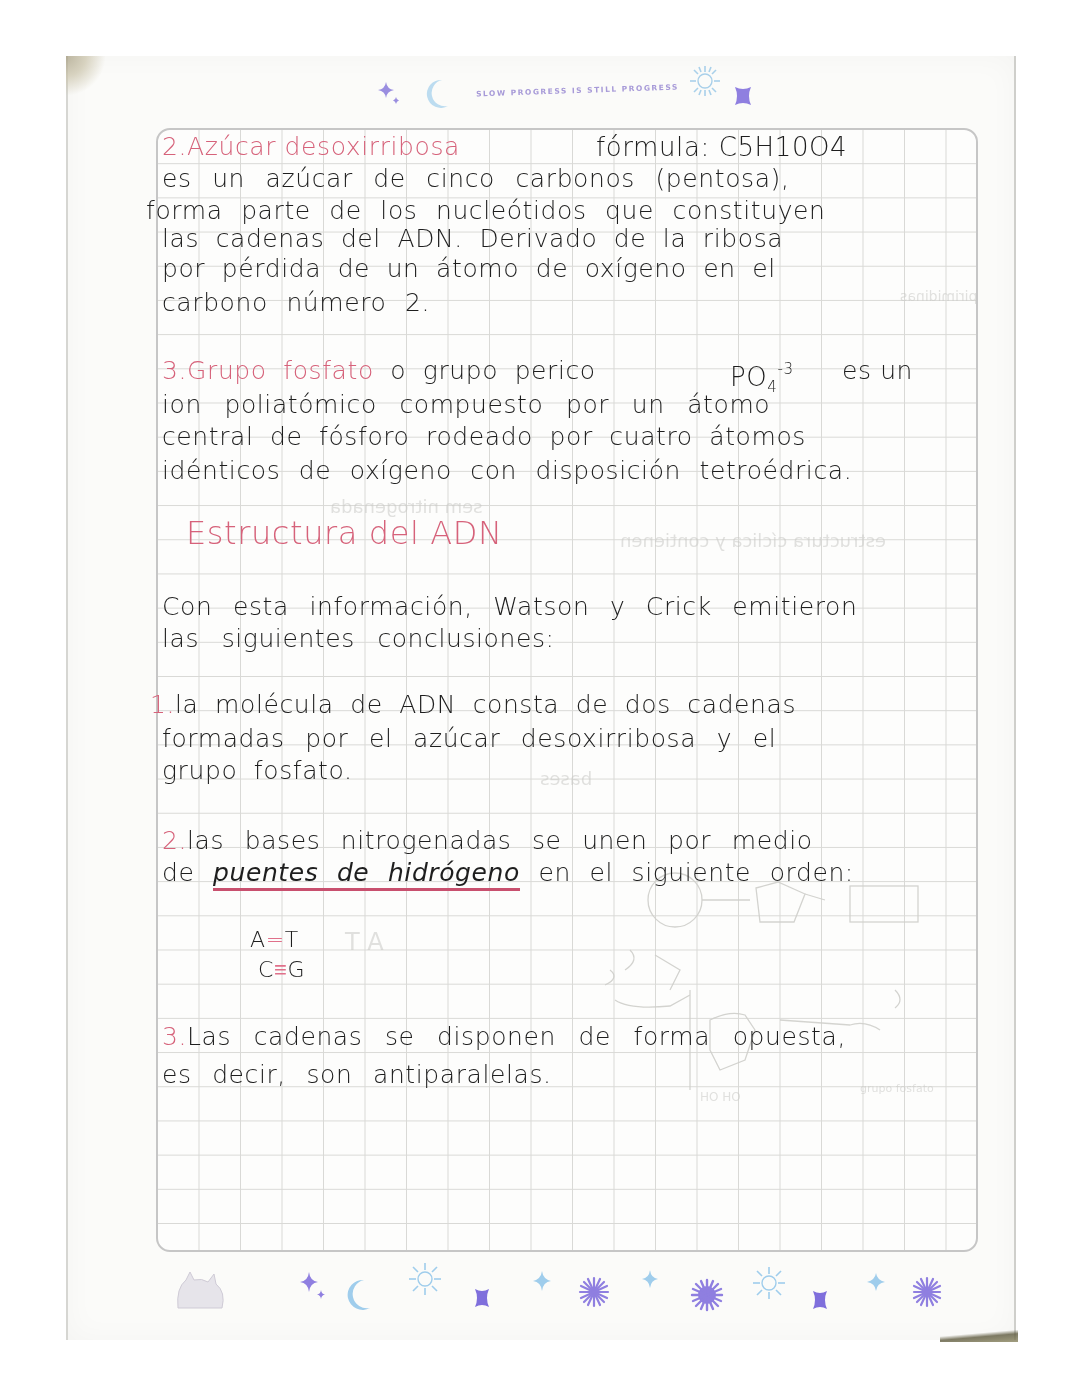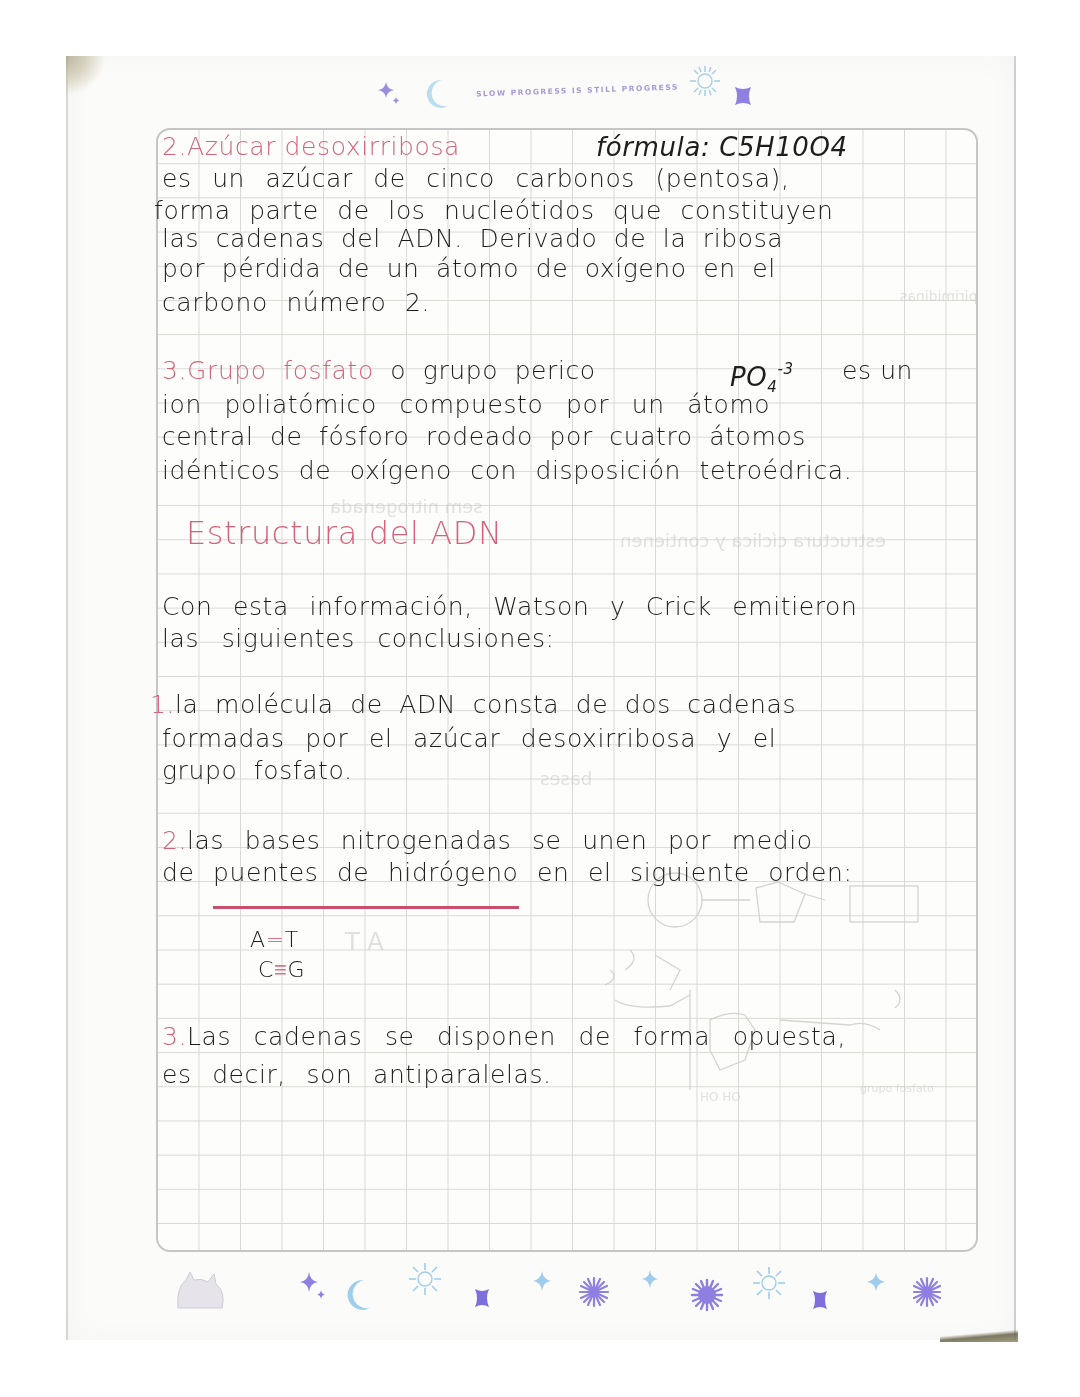--- a/index.html
+++ b/index.html
@@ -52,25 +52,25 @@
     .ghost.mirror { transform: scaleX(-1); }
 
     .hw {
       position: absolute; white-space: nowrap;
       font-family: "DejaVu Sans", sans-serif; font-weight: 300;
       font-size: 25px; line-height: 34px; color: #1e1e1e;
       letter-spacing: 0.6px;
       text-align: center;
     }
     .pink { color: #d6627a; }
-    .formula { font-size: 26px; font-style: italic; }
+    .formula { font-size: 26px; }
     .sub { font-size: 15px; vertical-align: -6px; }
     .sup { font-size: 15px; vertical-align: 12px; }
     .underline-pink {
-      border-bottom: 3px solid #c8506e; padding-bottom: 19px;
+      border-bottom: 3px solid #c8506e; padding-bottom: 1px; font-style: italic;
     }
     .bond { color: #e0708a; }
 
     .pairs { font-size: 22px; line-height: 32px; }
 
     .deco { position: absolute; }
   </style>
 </head>
 <body>
 
@@ -137,21 +137,21 @@
 </svg>
 
 <div class="hw" style="left:162px;top:130px">
   <span class="pink">2.</span><span class="pink">Azúcar desoxirribosa</span>
 </div>
 <div class="hw formula" style="left:596px;top:130px">
   <span>fórmula:</span>
   <span>C5H10O4</span>
 </div>
 <div class="hw" style="left:162px;top:162px;word-spacing:12px">es un azúcar de cinco carbonos (pentosa),</div>
-<div class="hw" style="left:154px;top:194px;word-spacing:10px">forma parte de los nucleótidos que constituyen</div>
+<div class="hw" style="left:146px;top:194px;word-spacing:10px">forma parte de los nucleótidos que constituyen</div>
 <div class="hw" style="left:162px;top:222px;word-spacing:8px">las cadenas del ADN. Derivado de la ribosa</div>
 <div class="hw" style="left:162px;top:252px;word-spacing:8px">por pérdida de un átomo de oxígeno en el</div>
 <div class="hw" style="left:162px;top:286px;word-spacing:10px">carbono número 2.</div>
 
 <div class="hw" style="left:162px;top:354px;word-spacing:8px">
   <span class="pink">3.</span><span class="pink">Grupo fosfato</span>
   <span>o grupo perico</span>
 </div>
 <div class="hw formula" style="left:730px;top:352px">
   <span>PO</span><span class="sub">4</span><span class="sup">-3</span>

